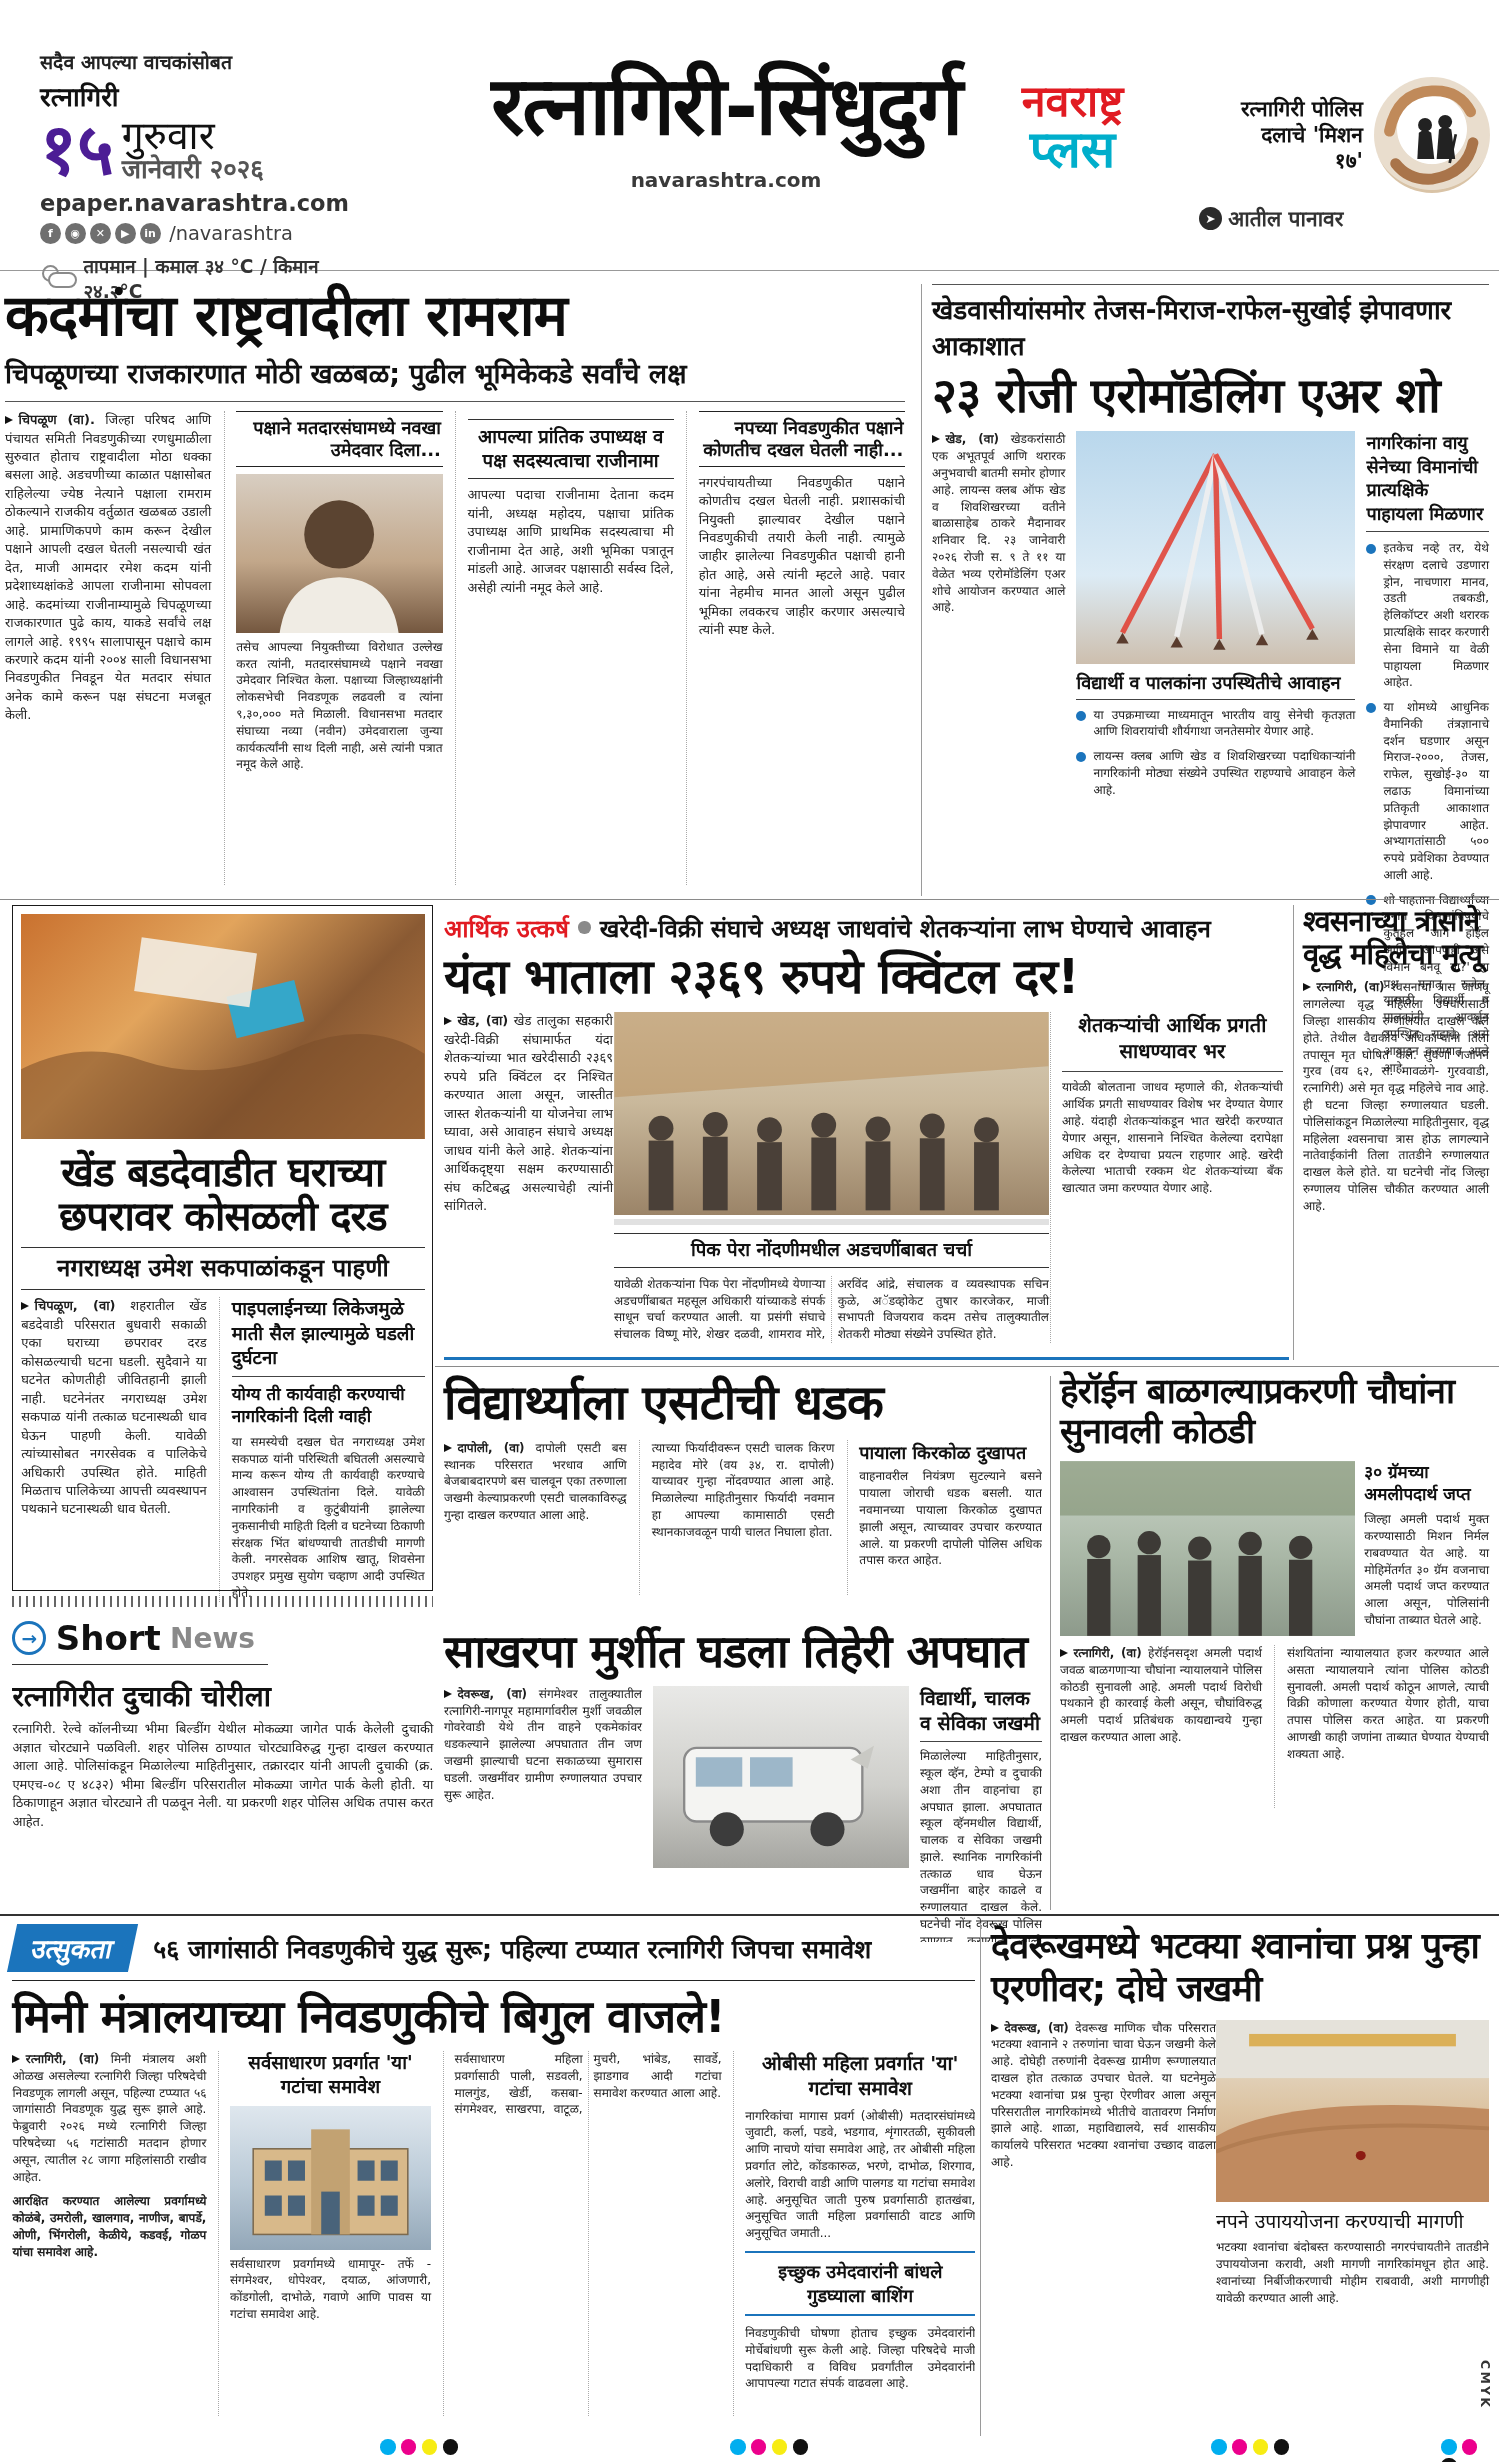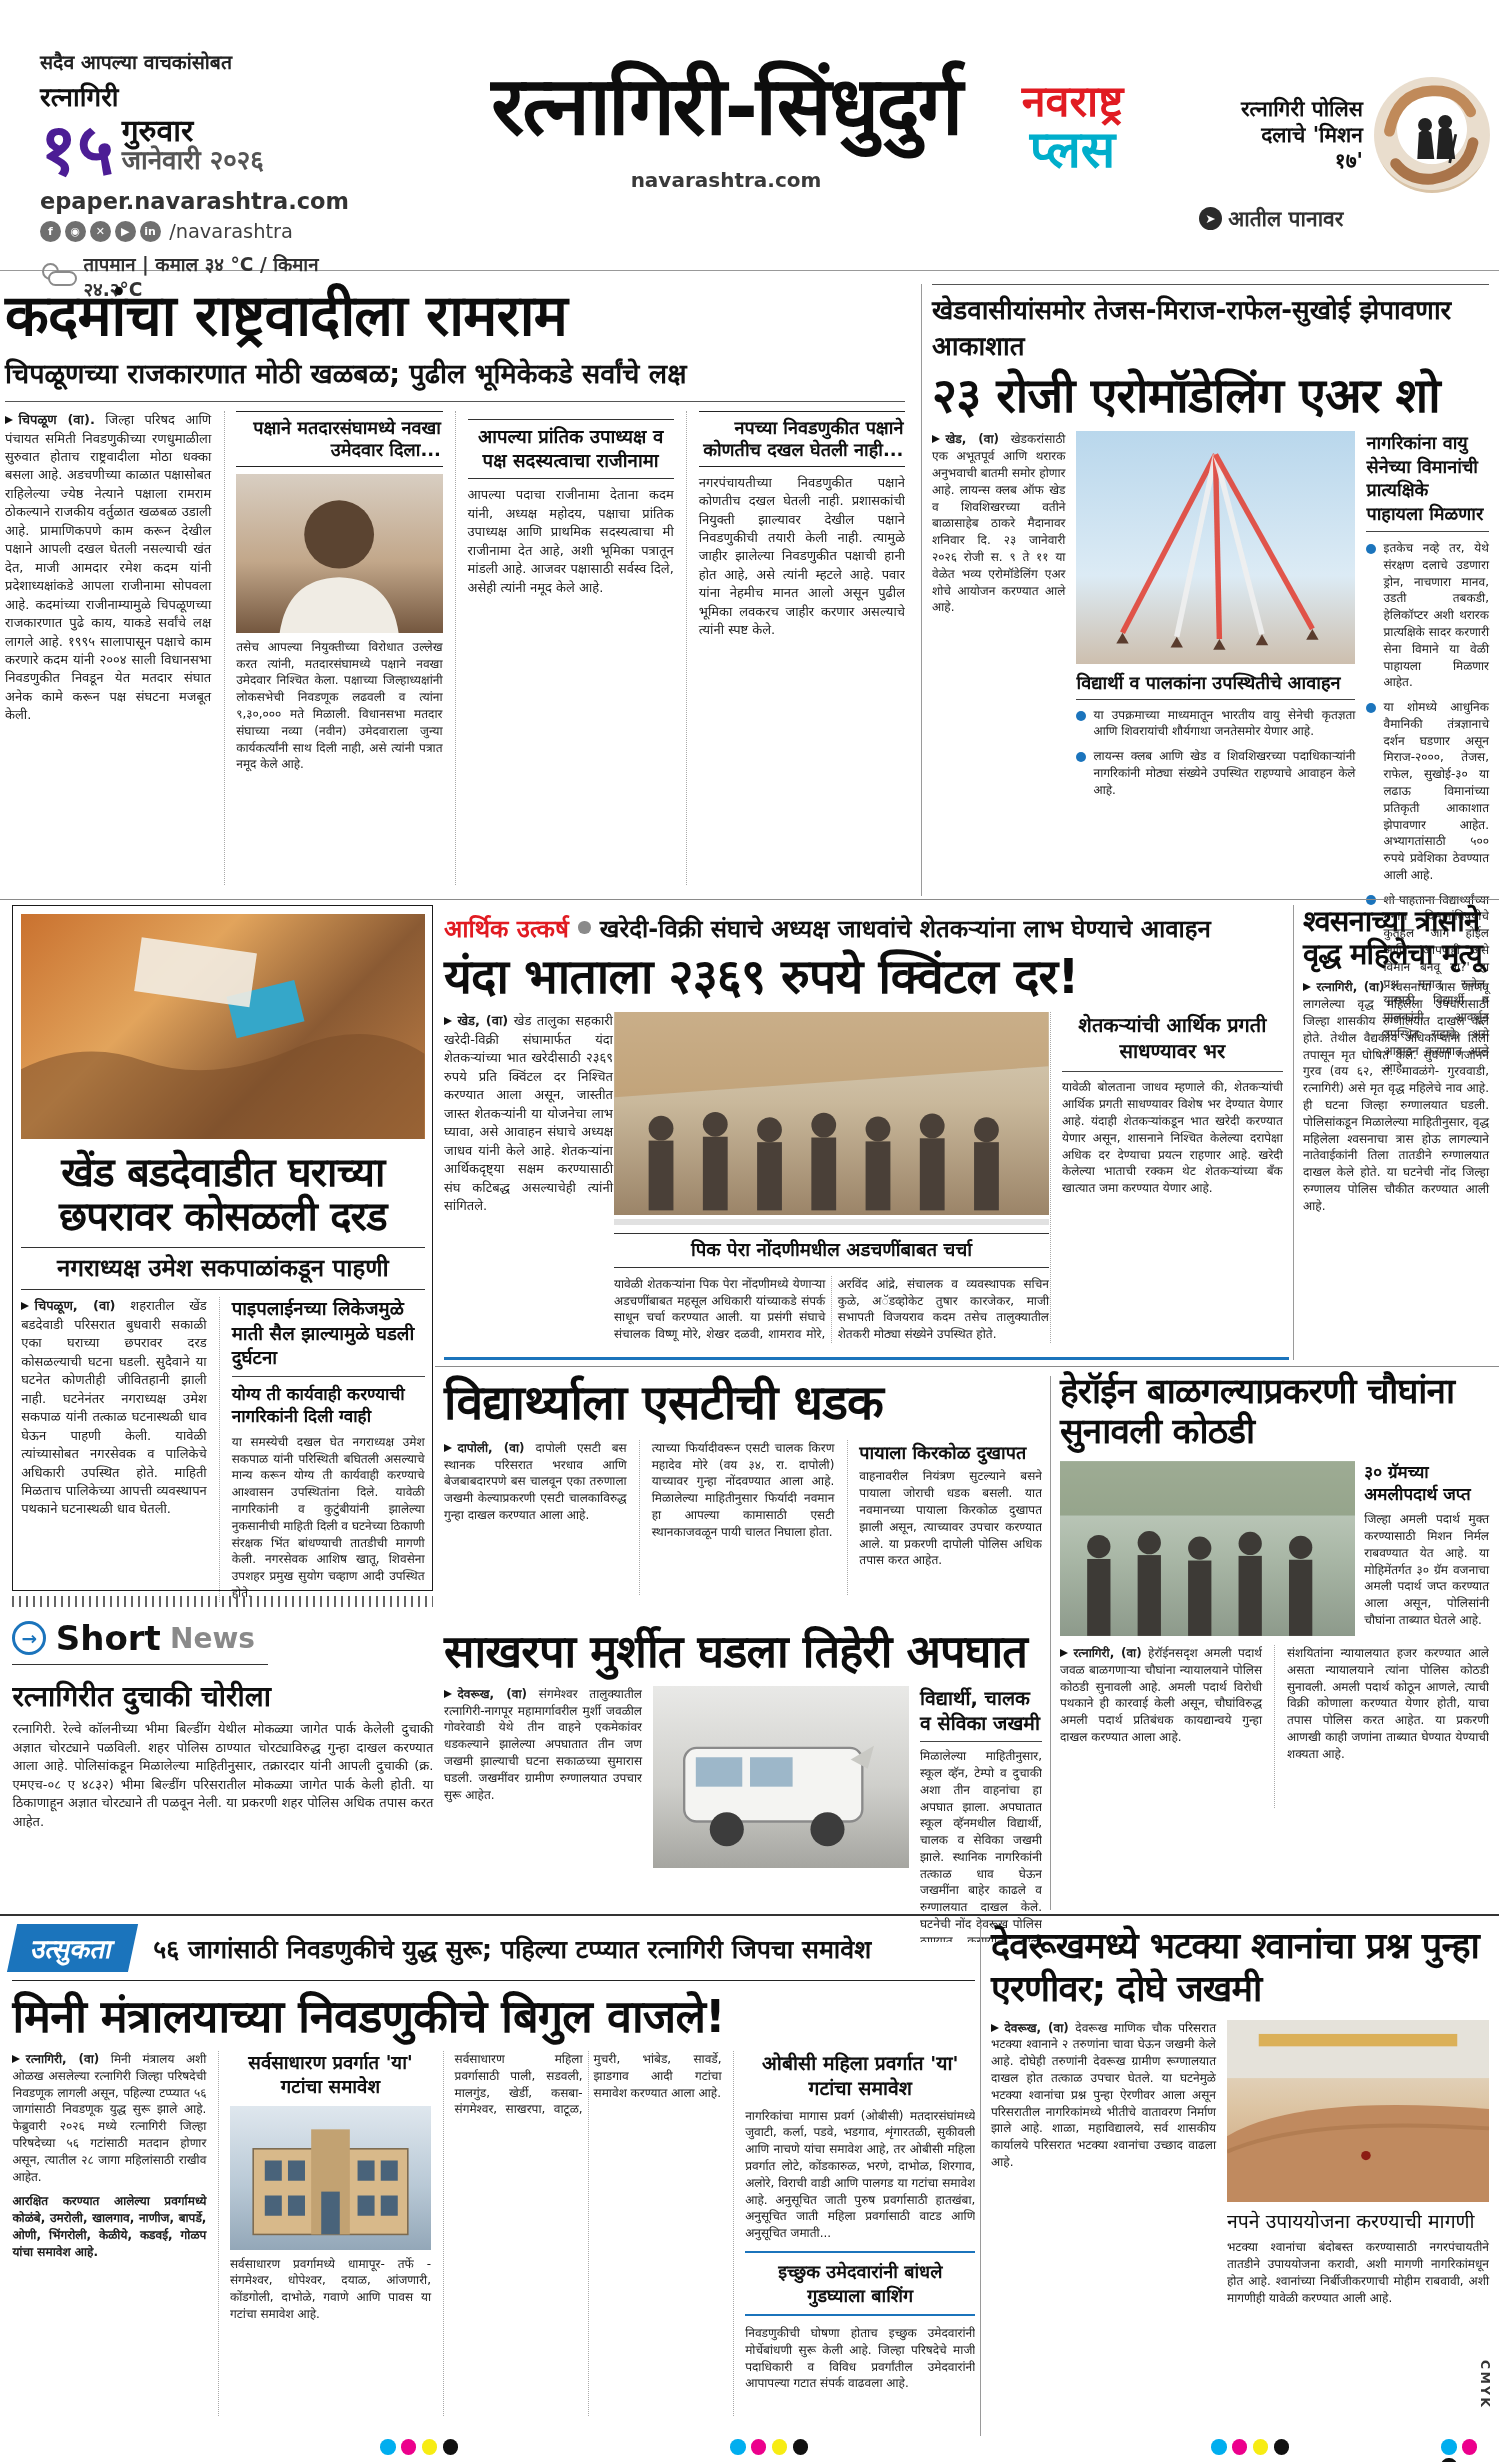--- a/index.html
+++ b/index.html
@@ -31,21 +31,21 @@
 
 <div class="page">
 
   <header class="abs" style="left:0;top:9.3px;width:1500px;height:262px;border-bottom:0.8px solid #999">
     <div class="abs" style="left:40px;top:39px;width:311px">
       <div style="font-size:19.4px;font-weight:bold;color:#222">सदैव आपल्या वाचकांसोबत</div>
       <div style="font-size:26px;font-weight:800;margin-top:3.1px">रत्नागिरी</div>
       <div style="display:flex;align-items:flex-start;margin-top:1.6px">
         <div style="font-size:71px;font-weight:800;color:#4c1d95;line-height:.95">१५</div>
         <div style="margin-left:7.8px">
-          <div style="font-size:30px;font-weight:700;line-height:1">गुरुवार</div>
+          <div style="font-size:39px;font-weight:400;line-height:1">गुरुवार</div>
           <div style="font-size:26px;font-weight:700;color:#555;line-height:1.15">जानेवारी २०२६</div>
         </div>
       </div>
       <div style="font-size:22.5px;font-weight:bold;color:#333;margin-top:4.7px">epaper.navarashtra.com</div>
       <div style="display:flex;align-items:center;margin-top:6.2px">
         <span class="soc">f</span>
         <span class="soc">◉</span>
         <span class="soc">✕</span>
         <span class="soc">▶</span>
         <span class="soc">in</span>
@@ -393,21 +393,21 @@
         <div style="border-top:2.7px solid #1b74bc;border-bottom:2.7px solid #1b74bc;padding:6.2px 3.1px;margin:9.3px 0;font-size:18px;font-weight:800;text-align:center">इच्छुक उमेदवारांनी बांधले गुडघ्याला बाशिंग</div>
         <div class="small-txt">निवडणुकीची घोषणा होताच इच्छुक उमेदवारांनी मोर्चेबांधणी सुरू केली आहे. जिल्हा परिषदेचे माजी पदाधिकारी व विविध प्रवर्गांतील उमेदवारांनी आपापल्या गटात संपर्क वाढवला आहे.</div>
       </div>
     </div>
   </section>
 
   <div class="rule-v" style="left:980px;top:1924px;width:0.8px;height:512px"></div>
 
   <section class="abs" style="left:991px;top:1924px;width:498px;height:512px">
     <h2 class="hl" style="font-size:36px;line-height:1.2">देवरूखमध्ये भटक्या श्वानांचा प्रश्न पुन्हा एरणीवर; दोघे जखमी</h2>
-    <div style="display:flex;gap:11px;margin-top:9.3px">
+    <div style="display:flex;margin-top:9.3px">
       <div style="width:225px" class="small-txt">
         <span class="tri"></span><span class="byline">देवरूख, (वा)</span>
         <span>देवरूख माणिक चौक परिसरात भटक्या श्वानाने २ तरुणांना चावा घेऊन जखमी केले आहे. दोघेही तरुणांनी देवरूख ग्रामीण रूग्णालयात दाखल होत तत्काळ उपचार घेतले. या घटनेमुळे भटक्या श्वानांचा प्रश्न पुन्हा ऐरणीवर आला असून परिसरातील नागरिकांमध्ये भीतीचे वातावरण निर्माण झाले आहे. शाळा, महाविद्यालये, सर्व शासकीय कार्यालये परिसरात भटक्या श्वानांचा उच्छाद वाढला आहे.</span>
       </div>
       <div style="flex:1">
         <div class="photo" style="width:100%;height:182px;background:linear-gradient(180deg,#e9e5dc 0%,#dcc3a1 50%,#c79b74 100%)">
           <svg width="100%" height="100%" viewBox="0 0 330 235" preserveAspectRatio="none">
             <rect x="0" y="0" width="330" height="75" fill="#e5e2da"></rect>
             <rect x="40" y="18" width="250" height="16" fill="#d8a437" opacity=".8"></rect>
             <path d="M0 150 q90 -55 330 -35 L330 235 L0 235 z" fill="#c08a5f"></path>

